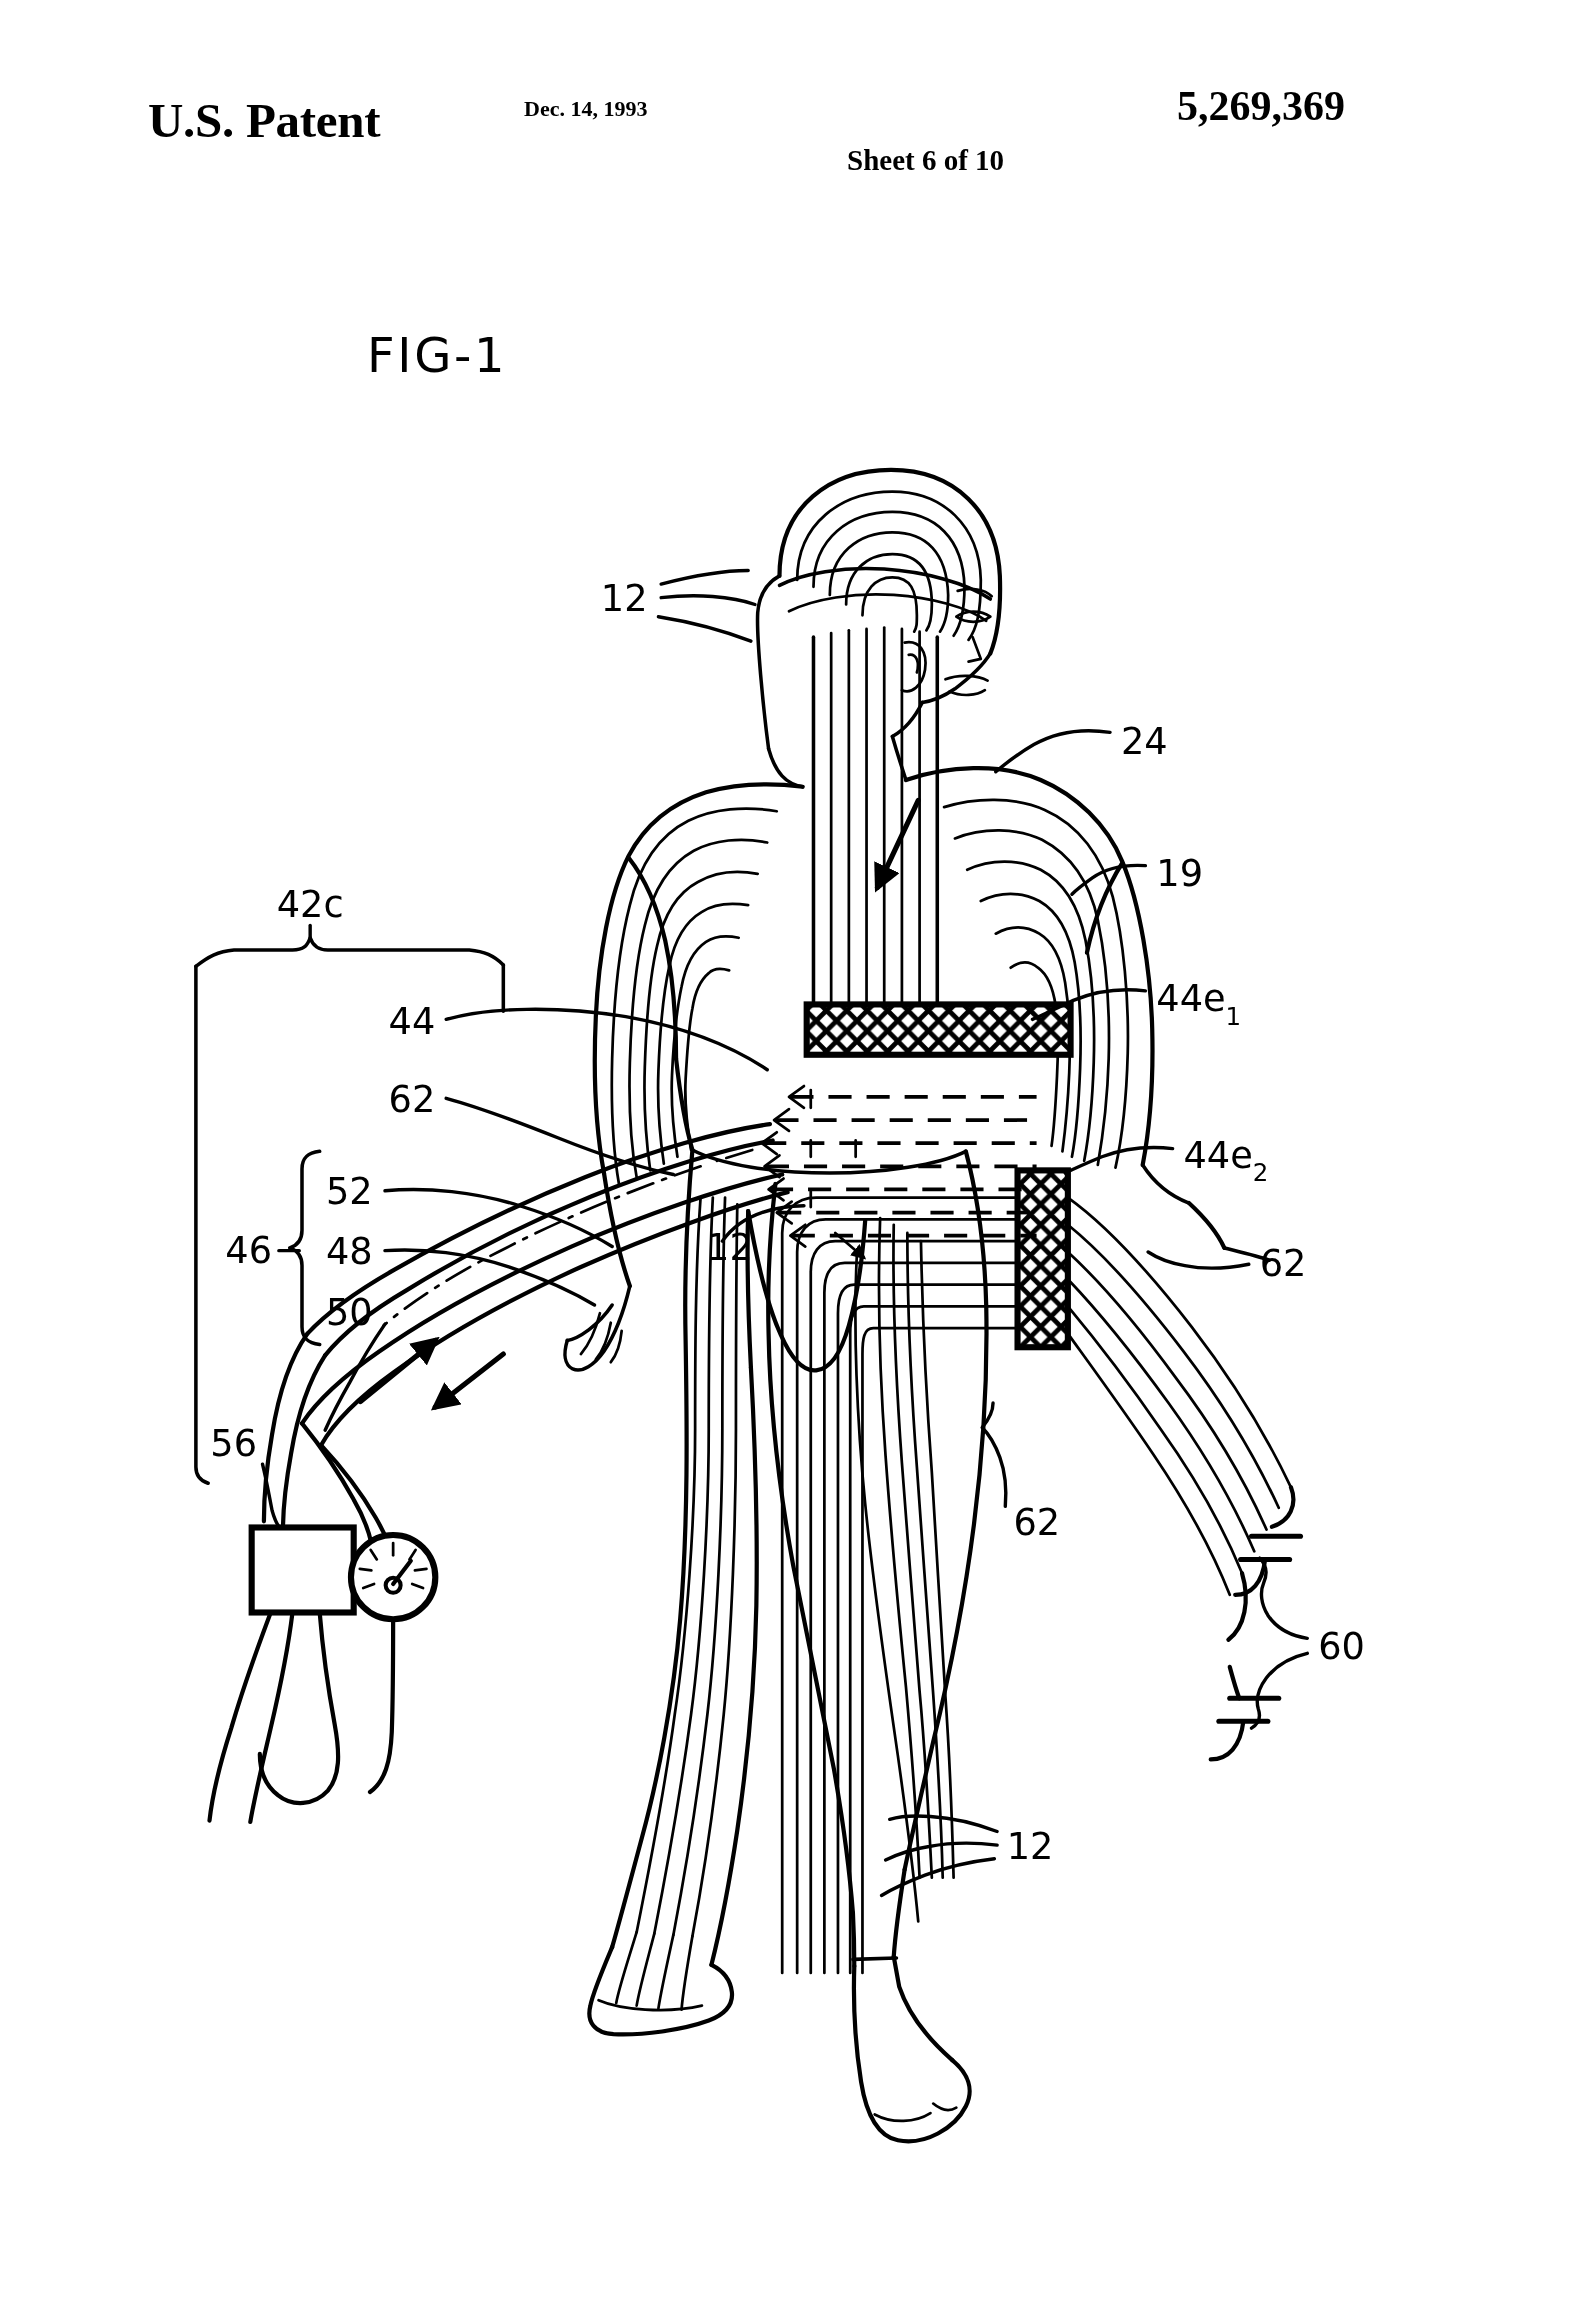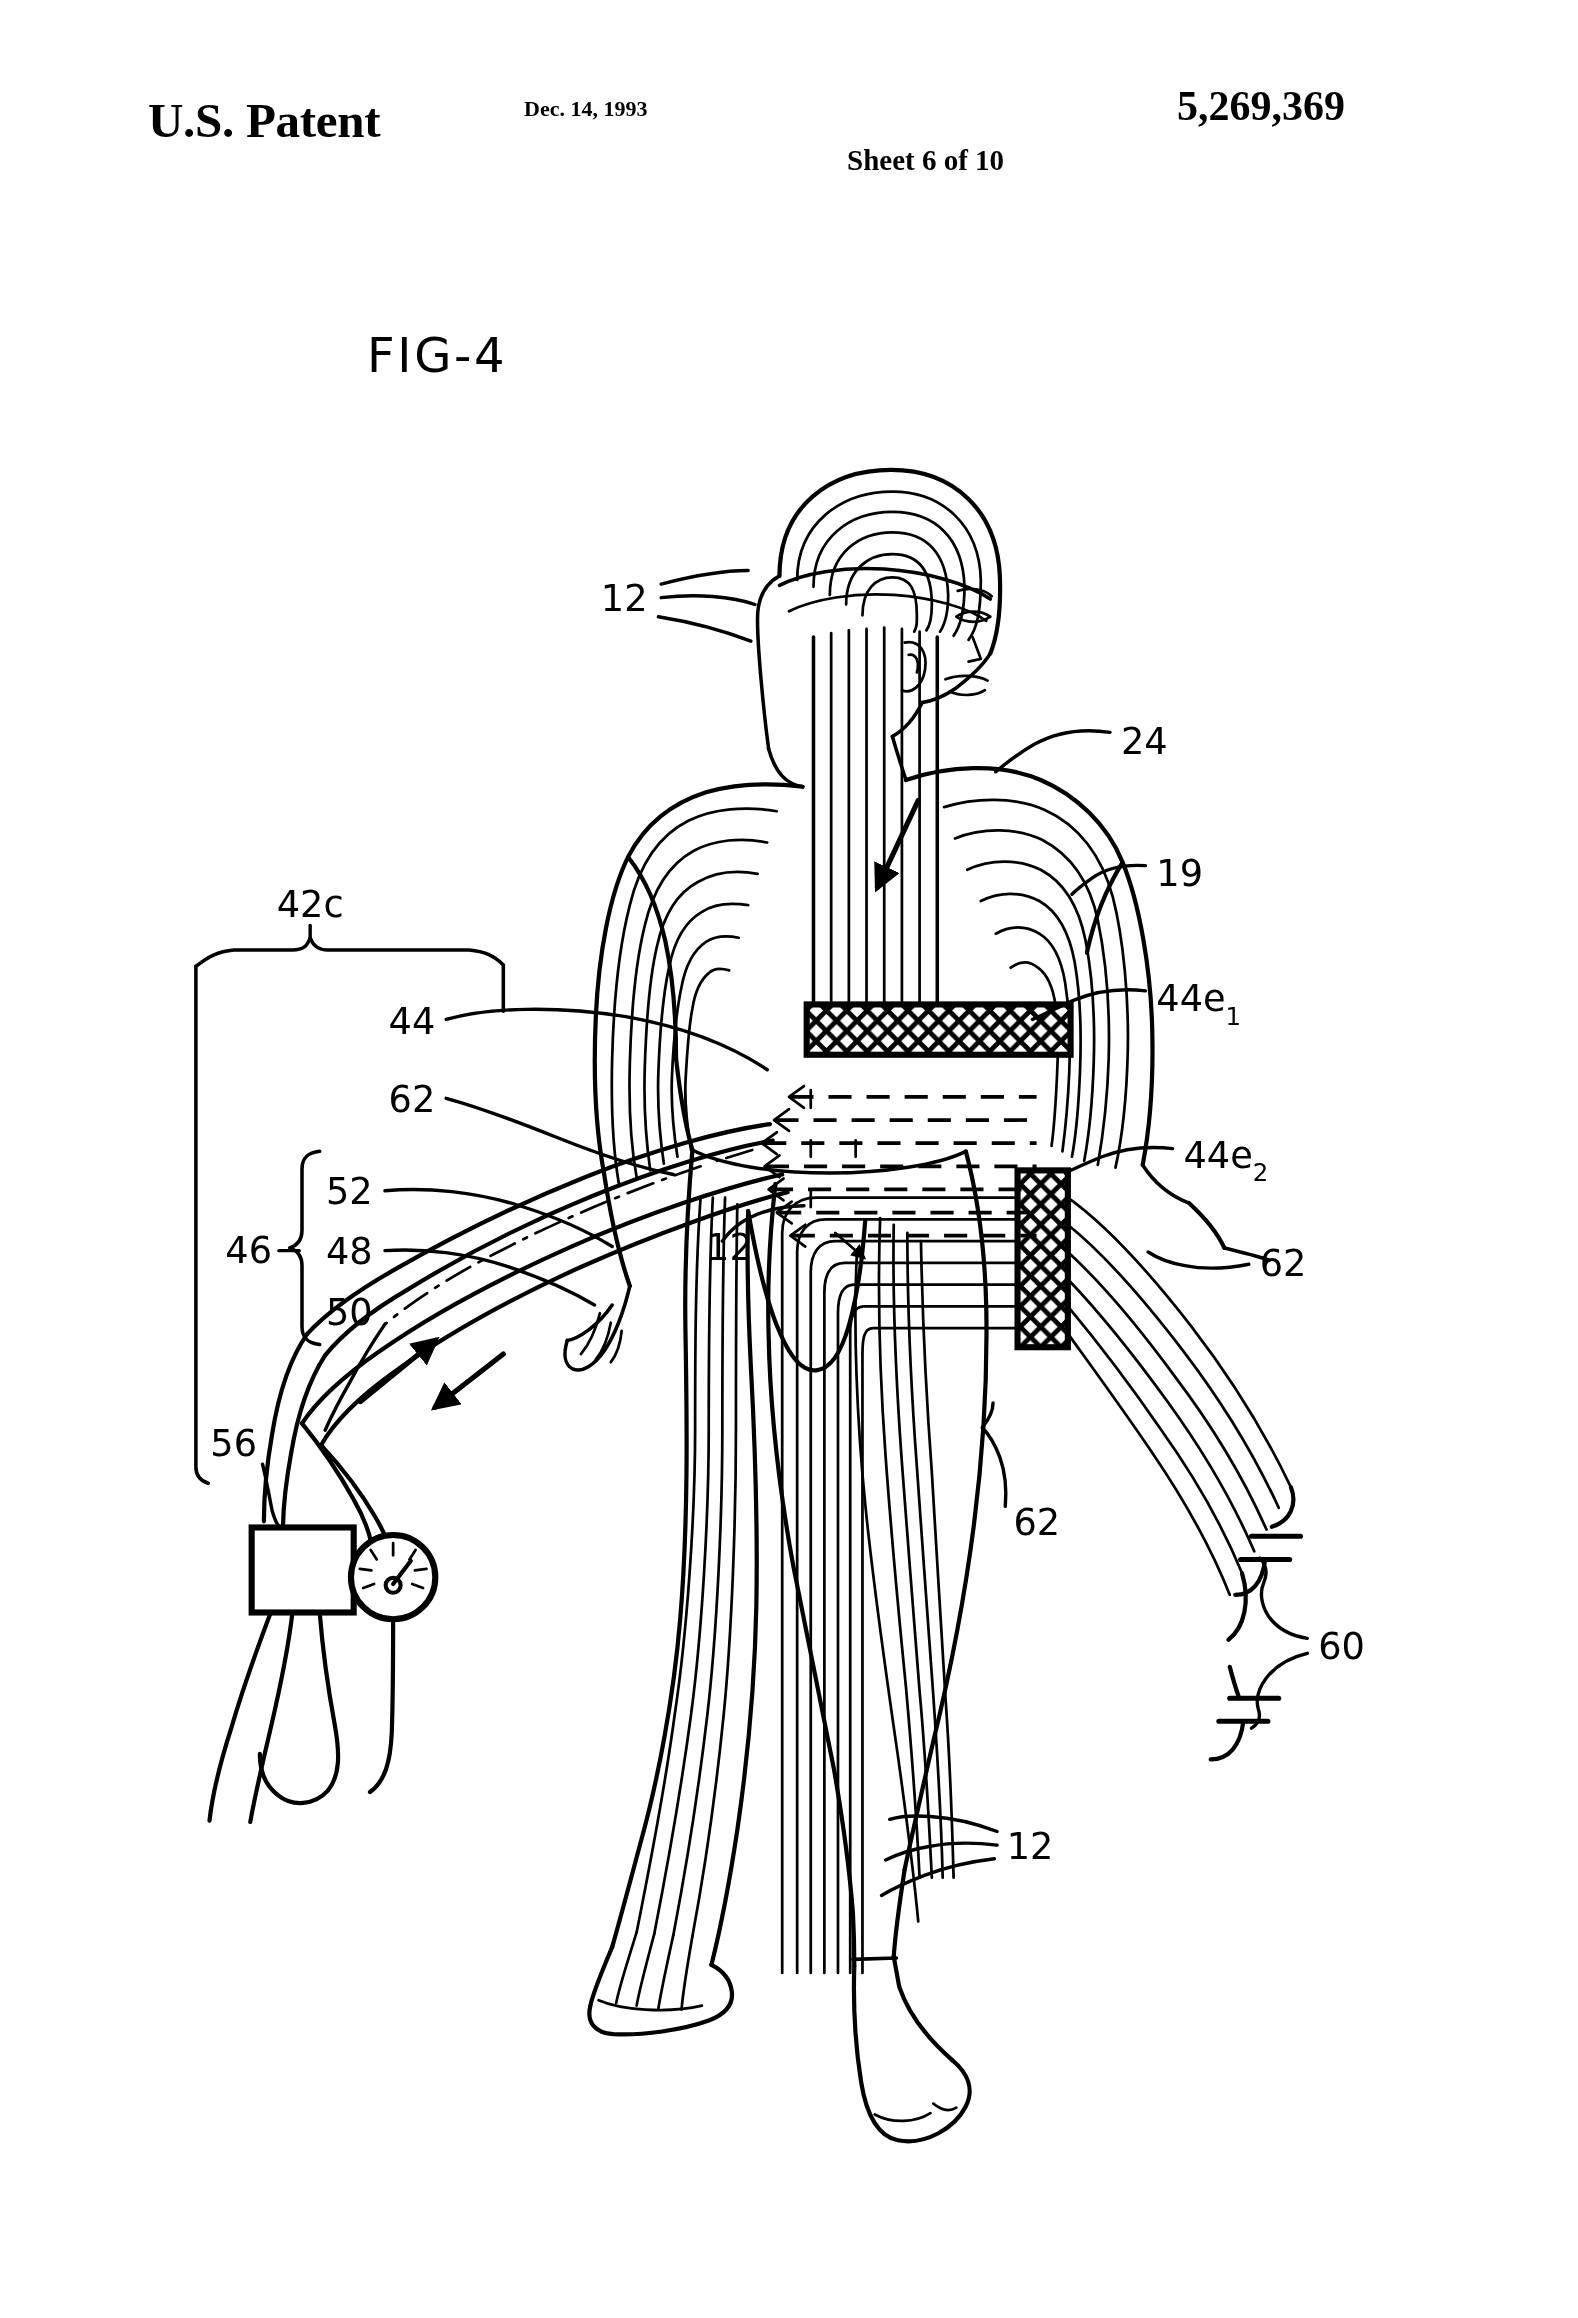--- a/index.html
+++ b/index.html
@@ -107,21 +107,21 @@
 </head>
 <body>
 
 <div id="patent-header">
   <div class="hdr" id="hdr-office">U.S. Patent</div>
   <div class="hdr" id="hdr-date">Dec. 14, 1993</div>
   <div class="hdr" id="hdr-sheet">Sheet 6 of 10</div>
   <div class="hdr" id="hdr-number">5,269,369</div>
 </div>
 
-<div id="figure-title">FIG-4</div>
+<div id="figure-title">FIG-1</div>
 
 <div id="drawing">
 <svg viewBox="0 0 2320 3408" xmlns="http://www.w3.org/2000/svg">
 
   <defs>
 
     <pattern id="xhatch" width="30" height="30" patternUnits="userSpaceOnUse">
       <rect width="30" height="30" fill="#fff"></rect>
       <path d="M0,0 L30,30 M30,0 L0,30" stroke="#000" stroke-width="7"></path>
     </pattern>

